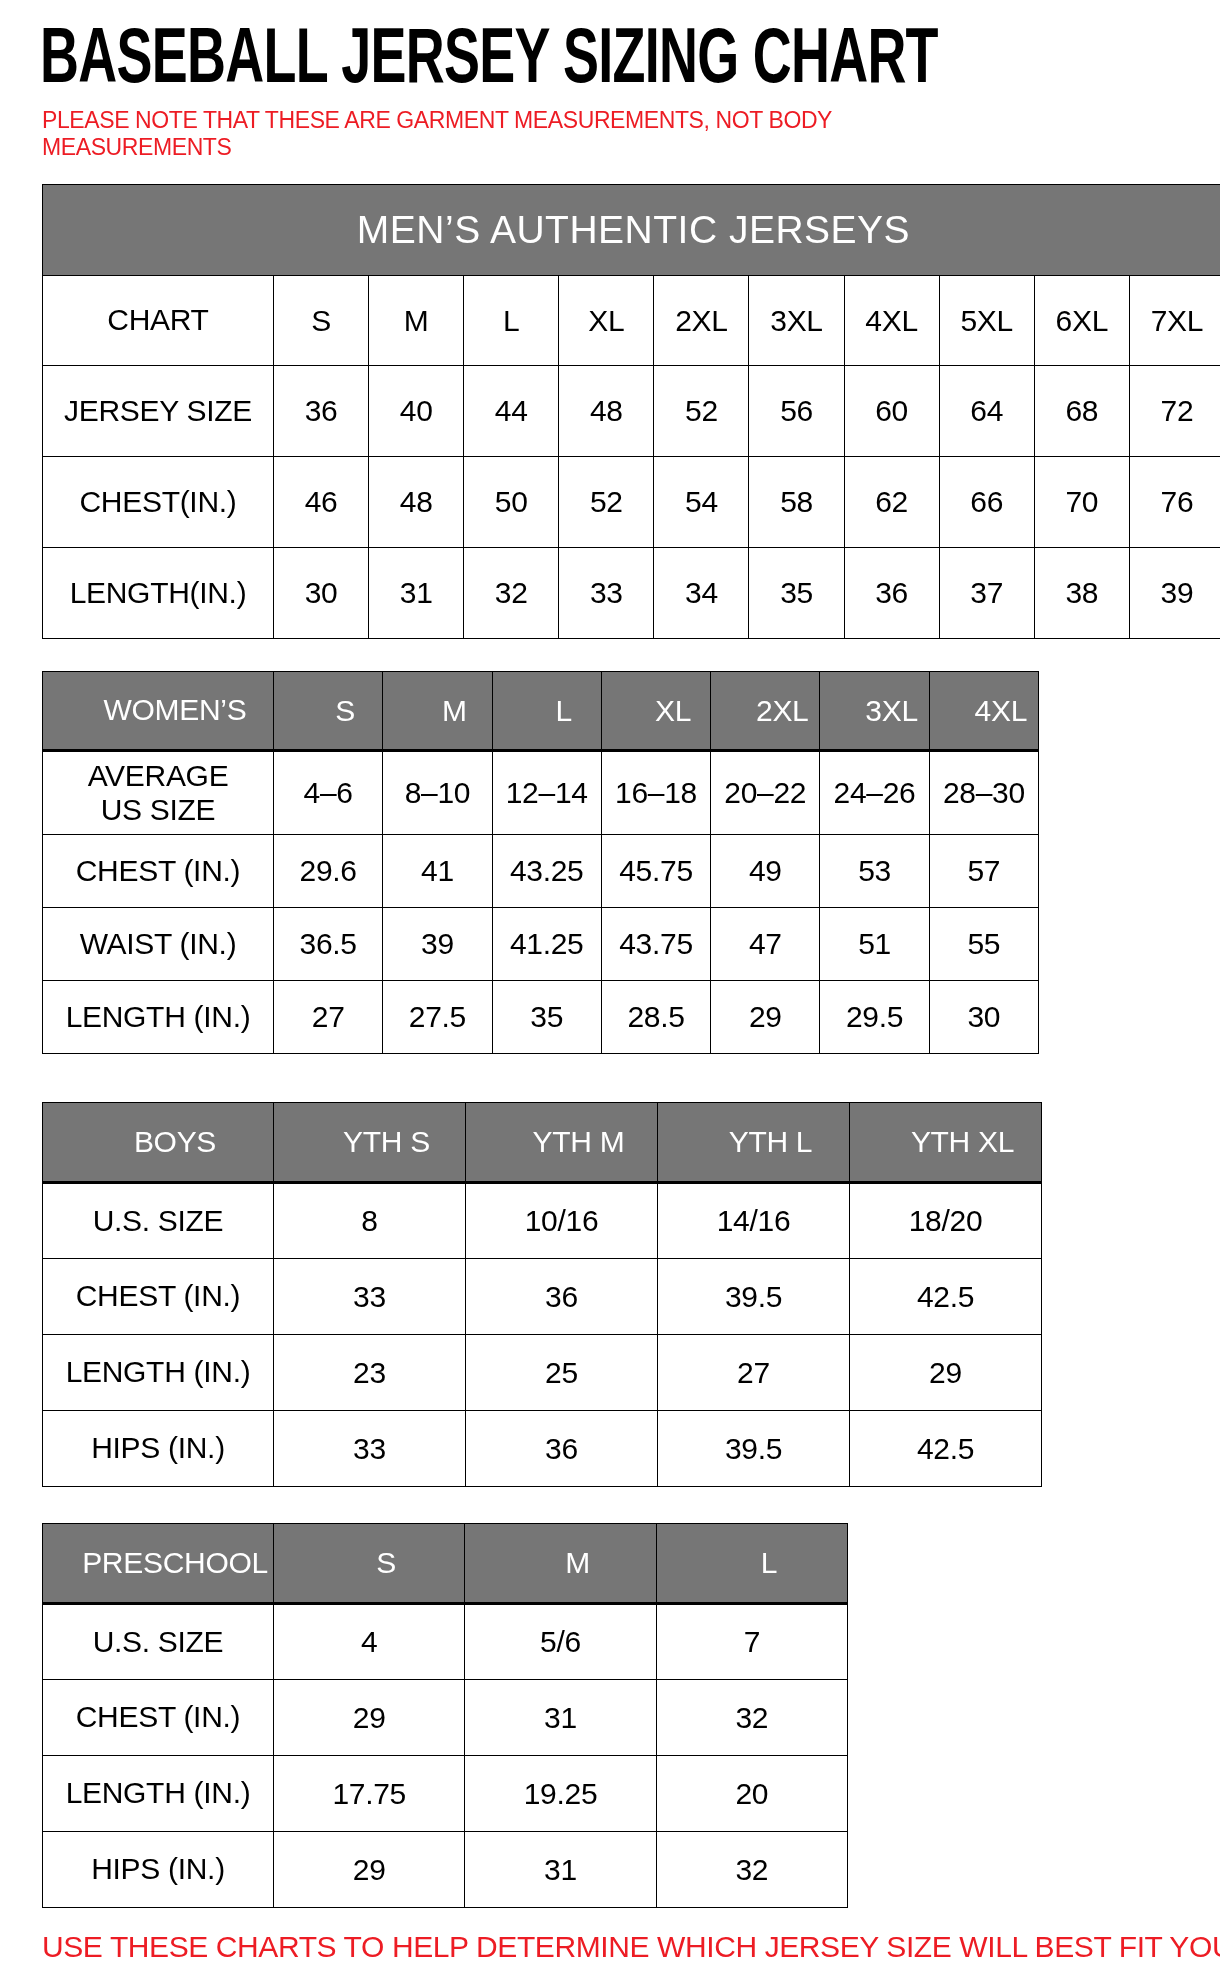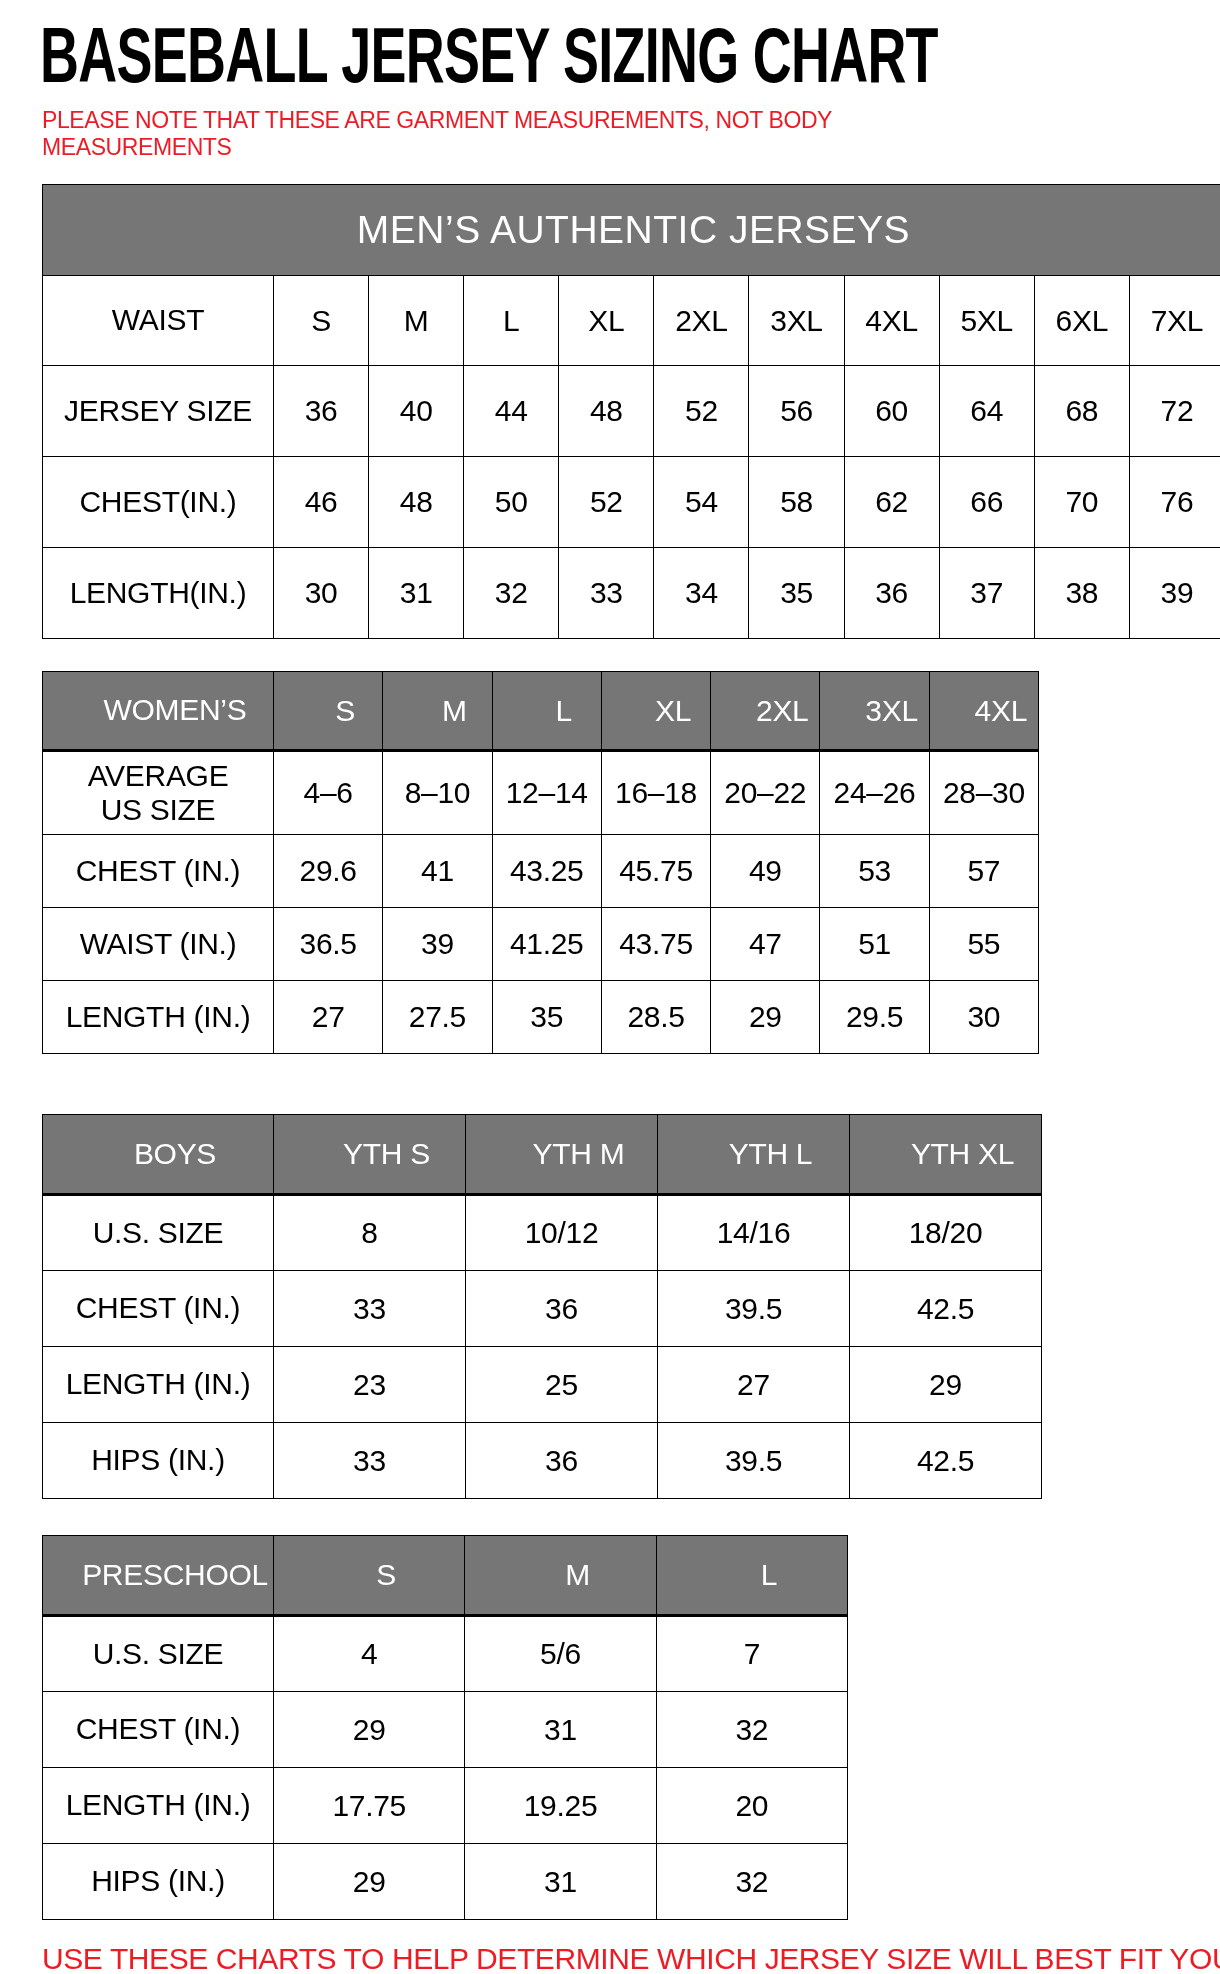--- a/index.html
+++ b/index.html
@@ -72,21 +72,21 @@
 
   .mens { width: 1183px; margin-top: 22px; }
   .mens tr { height: 91px; }
   .mens tr.head { height: 90px; }
 
   .womens { width: 997px; margin-top: 32px; }
   .womens tr { height: 73px; }
   .womens tr.head { height: 79px; }
   .womens tr.row-0 { height: 84px; }
 
-  .boys { width: 1000px; margin-top: 60px; }
+  .boys { width: 1000px; margin-top: 48px; }
   .boys tr { height: 76px; }
   .boys tr.head { height: 80px; }
 
   .preschool { width: 806px; margin-top: 36px; }
   .preschool tr { height: 76px; }
   .preschool tr.head { height: 80px; }
 
   p.footer {
     margin: 22px 0 0 42px;
     font-size: 30px;
@@ -114,21 +114,21 @@
         <col>
         <col>
         <col>
         <col>
       </colgroup>
       <tbody>
         <tr class="banner-row">
           <td colspan="11">MEN’S AUTHENTIC JERSEYS</td>
         </tr>
         <tr class="head">
-          <td class="lbl">WAIST</td>
+          <td class="lbl">CHART</td>
           <td class="val">S</td>
           <td class="val">M</td>
           <td class="val">L</td>
           <td class="val">XL</td>
           <td class="val">2XL</td>
           <td class="val">3XL</td>
           <td class="val">4XL</td>
           <td class="val">5XL</td>
           <td class="val">6XL</td>
           <td class="val">7XL</td>
@@ -251,21 +251,21 @@
         <tr class="head gray">
           <td class="lbl">BOYS</td>
           <td class="val">YTH S</td>
           <td class="val">YTH M</td>
           <td class="val">YTH L</td>
           <td class="val">YTH XL</td>
         </tr>
         <tr class="row-0">
           <td class="lbl">U.S. SIZE</td>
           <td class="val">8</td>
-          <td class="val">10/12</td>
+          <td class="val">10/16</td>
           <td class="val">14/16</td>
           <td class="val">18/20</td>
         </tr>
         <tr class="row-1">
           <td class="lbl">CHEST (IN.)</td>
           <td class="val">33</td>
           <td class="val">36</td>
           <td class="val">39.5</td>
           <td class="val">42.5</td>
         </tr>

